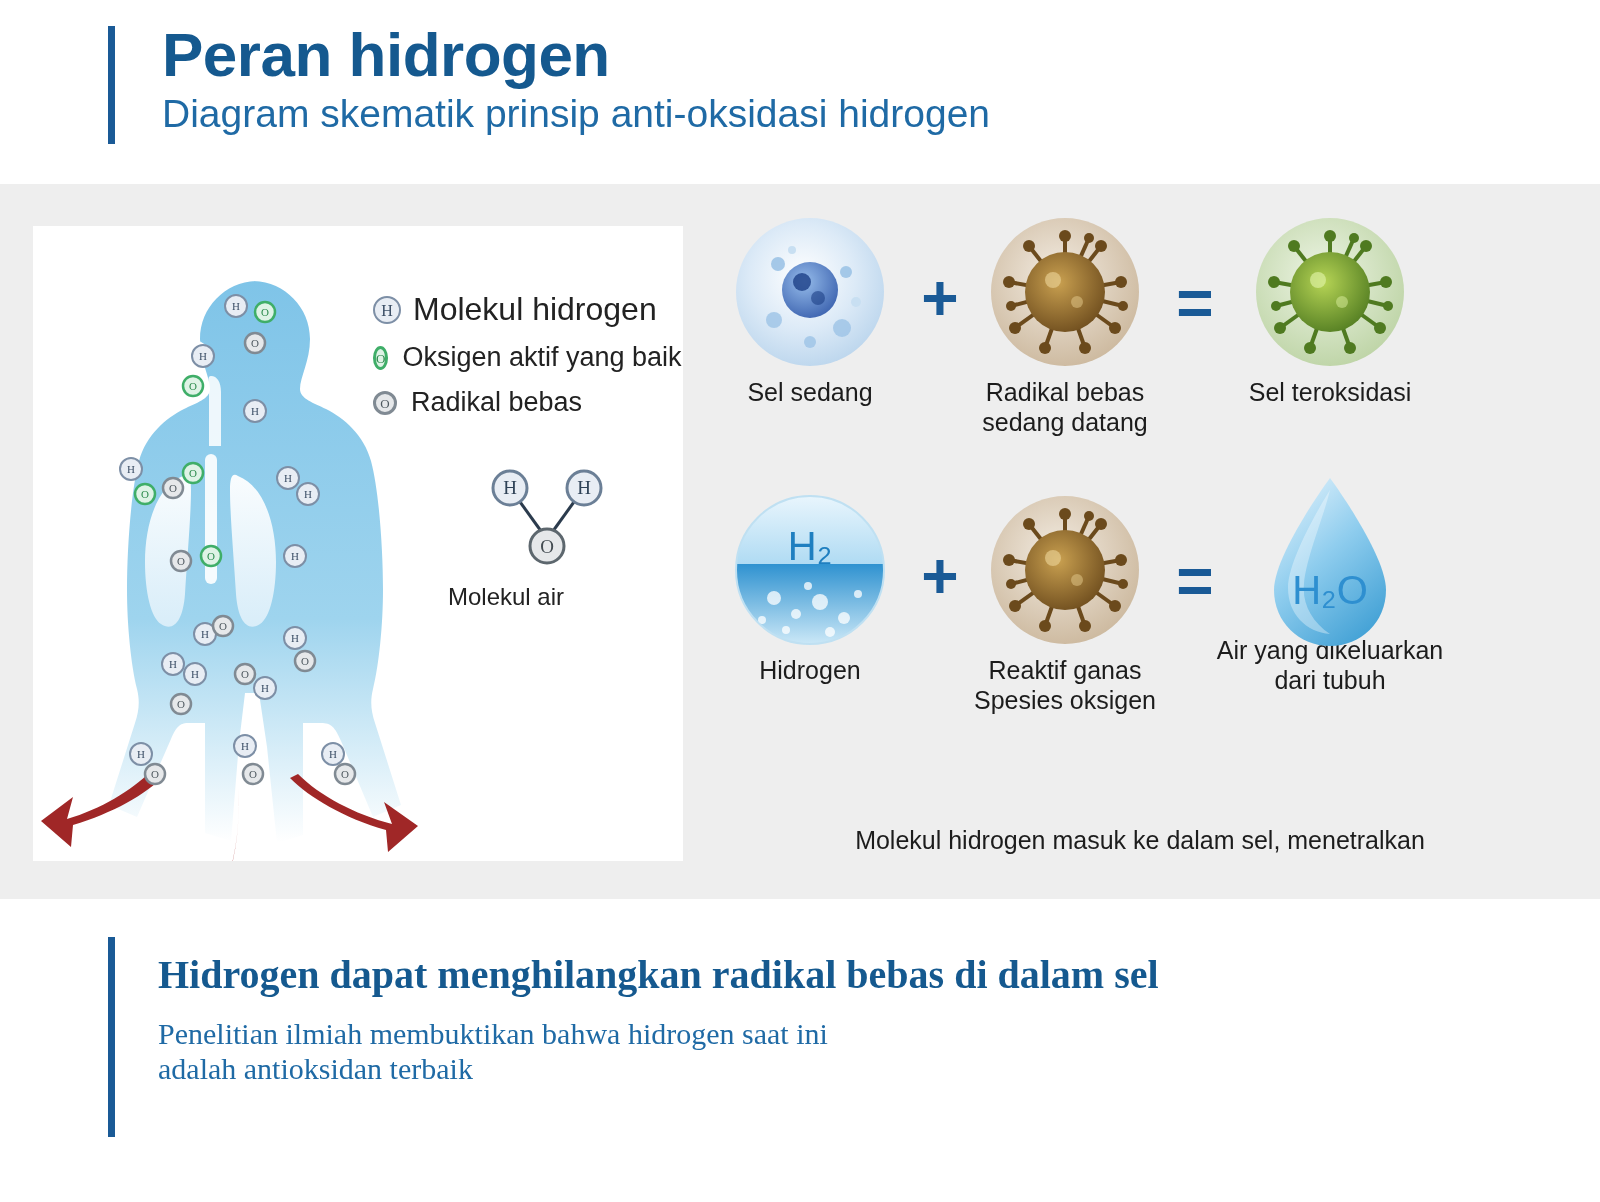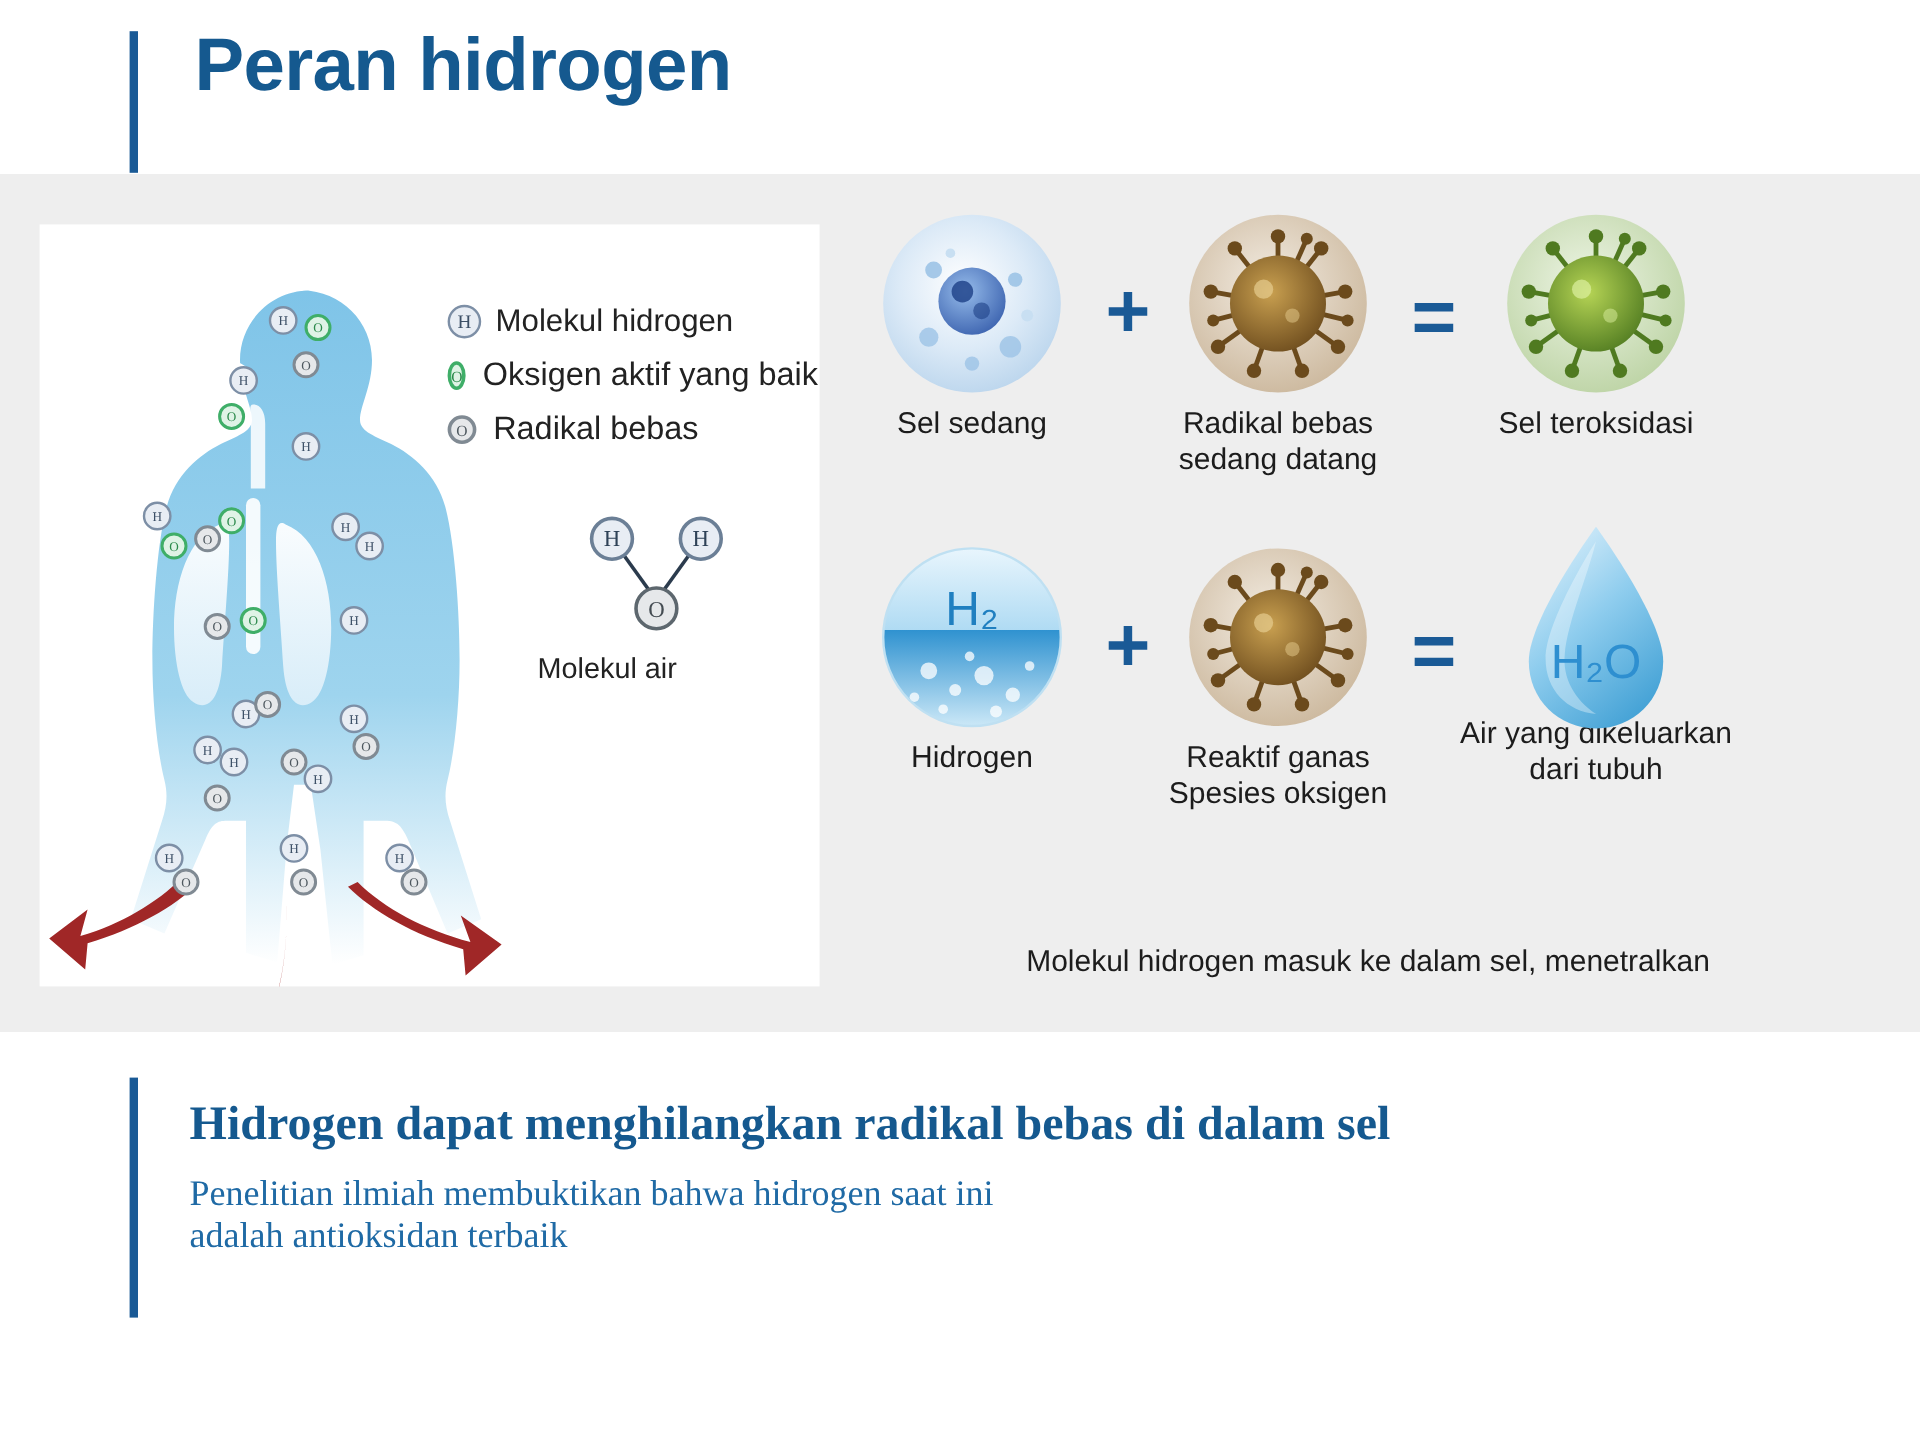--- a/index.html
+++ b/index.html
@@ -11,21 +11,21 @@
     height: 1202px;
     background: #ffffff;
     font-family: "Liberation Sans", sans-serif;
     overflow: hidden;
   }
 
   
   .header {
     position: relative;
     padding: 22px 0 18px 120px;
-    height: 145px;
+    height: 184px;
     box-sizing: border-box;
   }
   .header .bar {
     position: absolute;
     left: 108px;
     top: 26px;
     width: 7px;
     height: 118px;
     background: #1a5a96;
   }
@@ -74,21 +74,21 @@
   }
   .legend-row {
     display: flex;
     align-items: center;
     margin-bottom: 14px;
   }
   .legend-row .lbl {
     color: #222;
     white-space: nowrap;
   }
-  .legend-row.big .lbl { font-size: 26px; }
+  .legend-row.big .lbl { font-size: 32px; }
   .legend-row.small .lbl { font-size: 27px; }
 
   .mol {
     display: inline-block;
     border-radius: 50%;
     text-align: center;
     font-family: "Liberation Serif", serif;
     box-sizing: border-box;
   }
   .mol-h {
@@ -225,20 +225,21 @@
     line-height: 1.18;
     max-width: 1250px;
   }
 </style>
 </head>
 <body>
 
 <div class="header">
   <div class="bar"></div>
   <h1 class="title">Peran hidrogen</h1>
+  <div class="subtitle">Diagram skematik prinsip anti-oksidasi hidrogen</div>
 </div>
 
 <div class="panel">
 
   <div class="body-card">
     <svg width="650" height="635" viewBox="0 0 650 635">
       <defs>
         <linearGradient id="bodyGrad" x1="0" y1="0" x2="0" y2="1">
           <stop offset="0%" stop-color="#7fc4e8"></stop>
           <stop offset="60%" stop-color="#9ed4ee"></stop>

